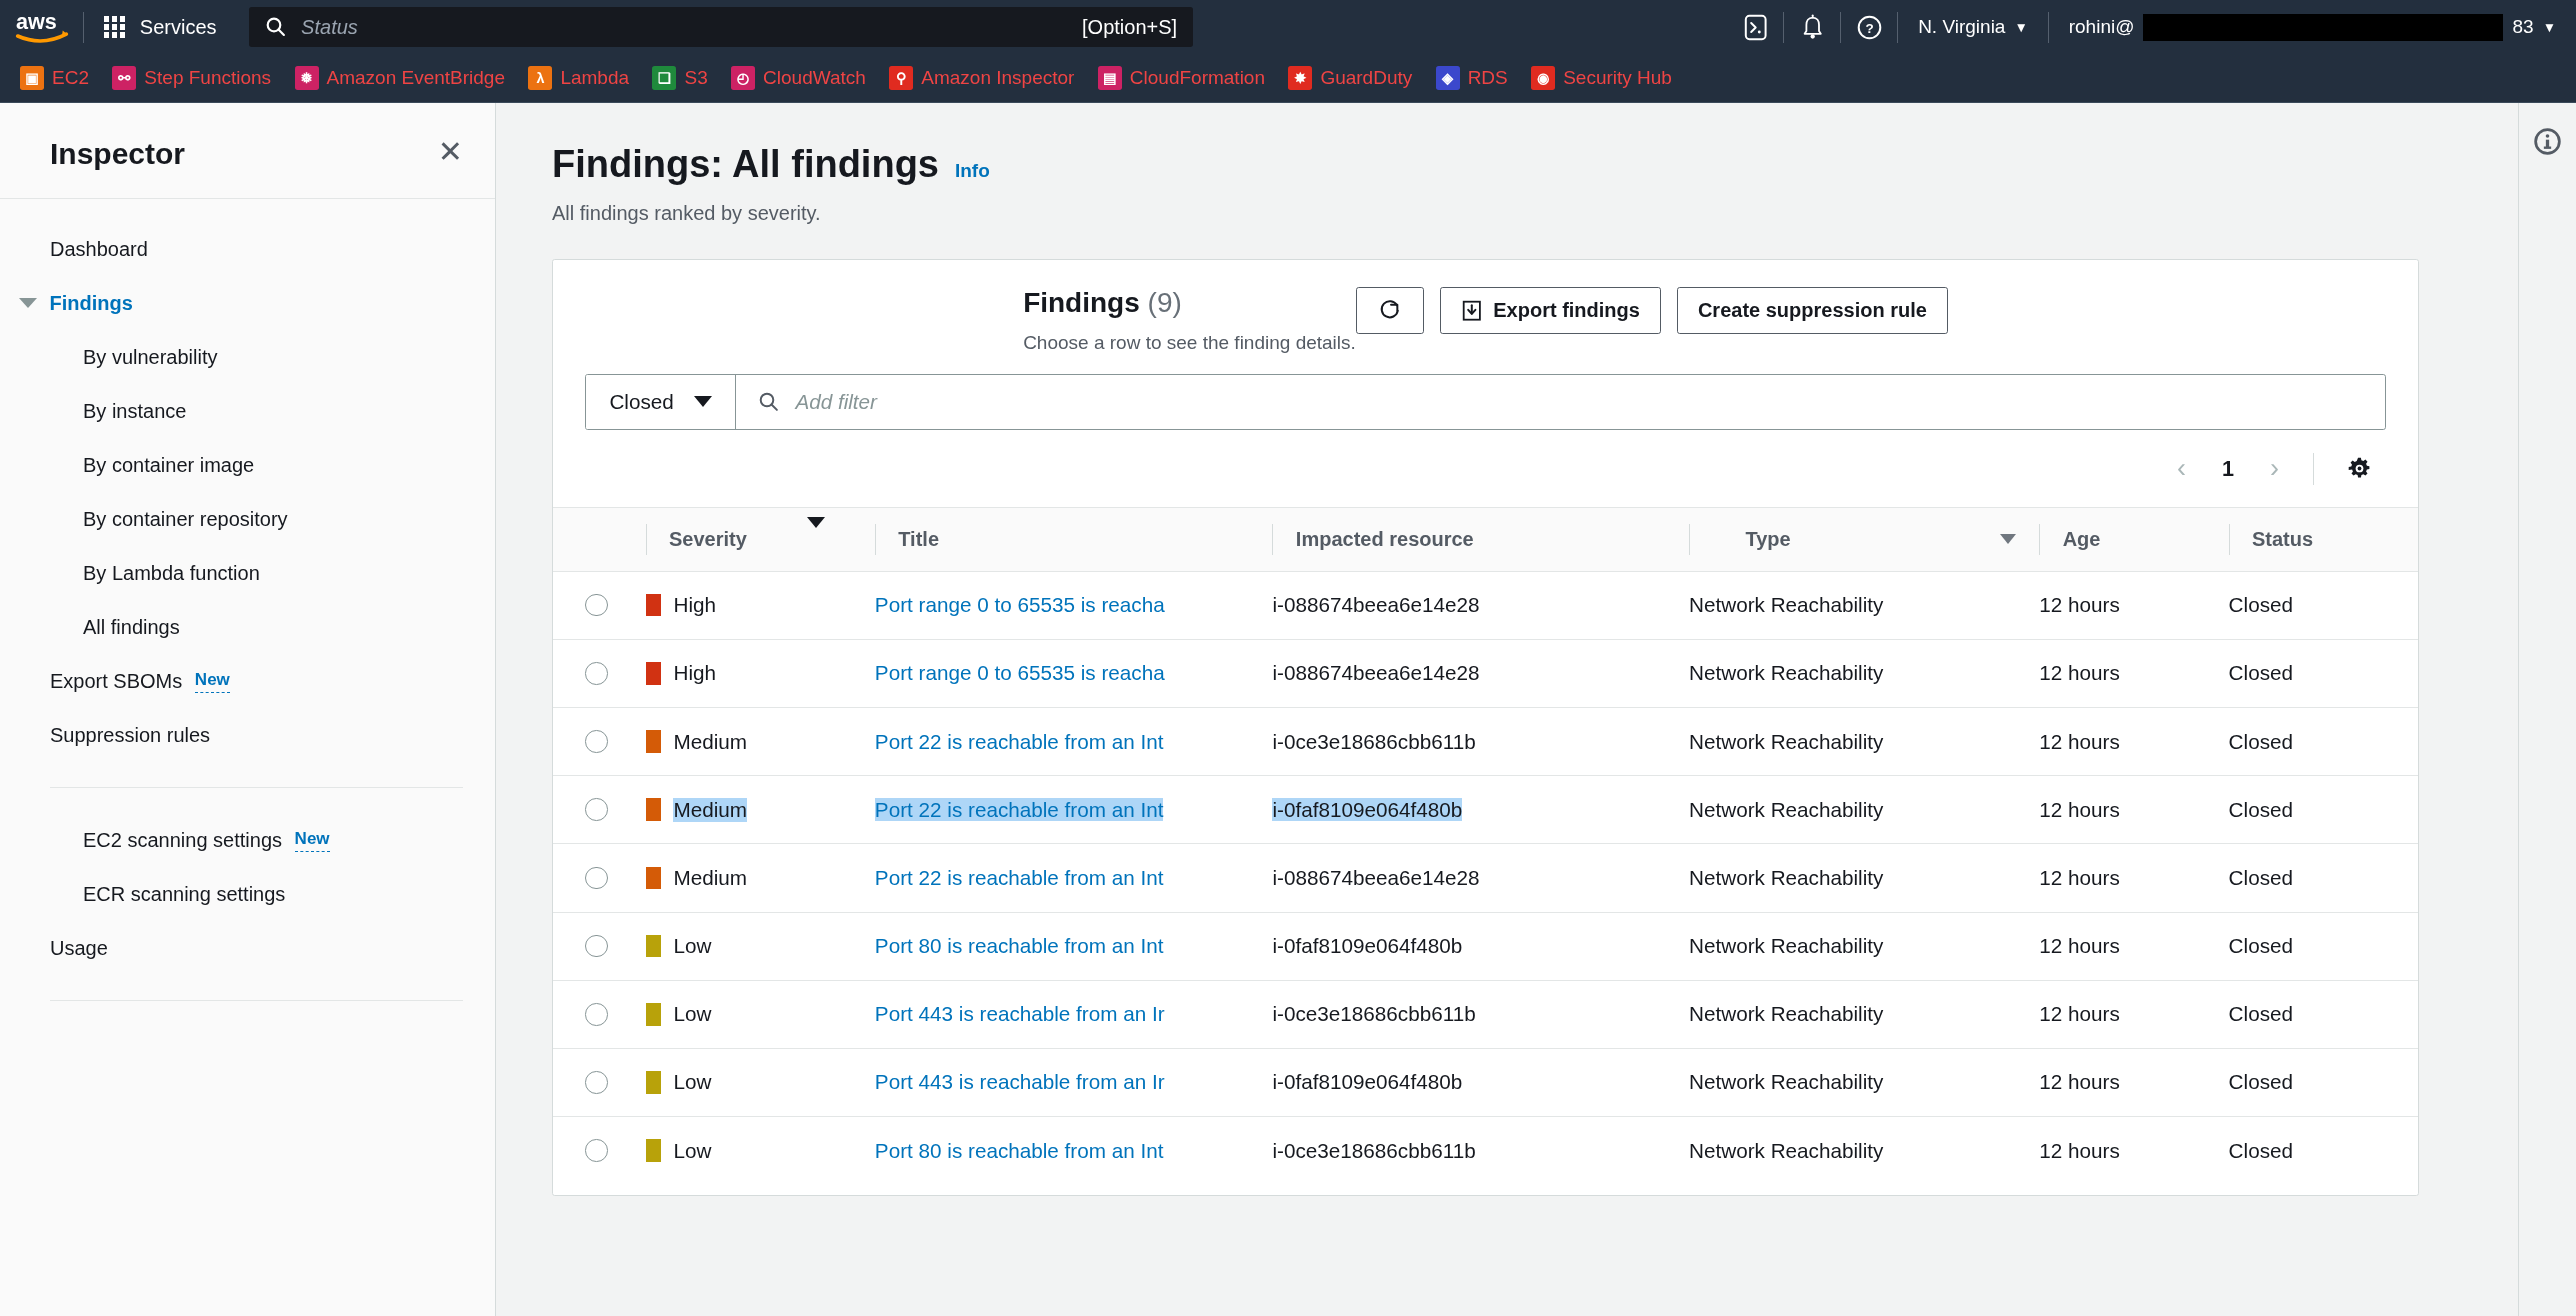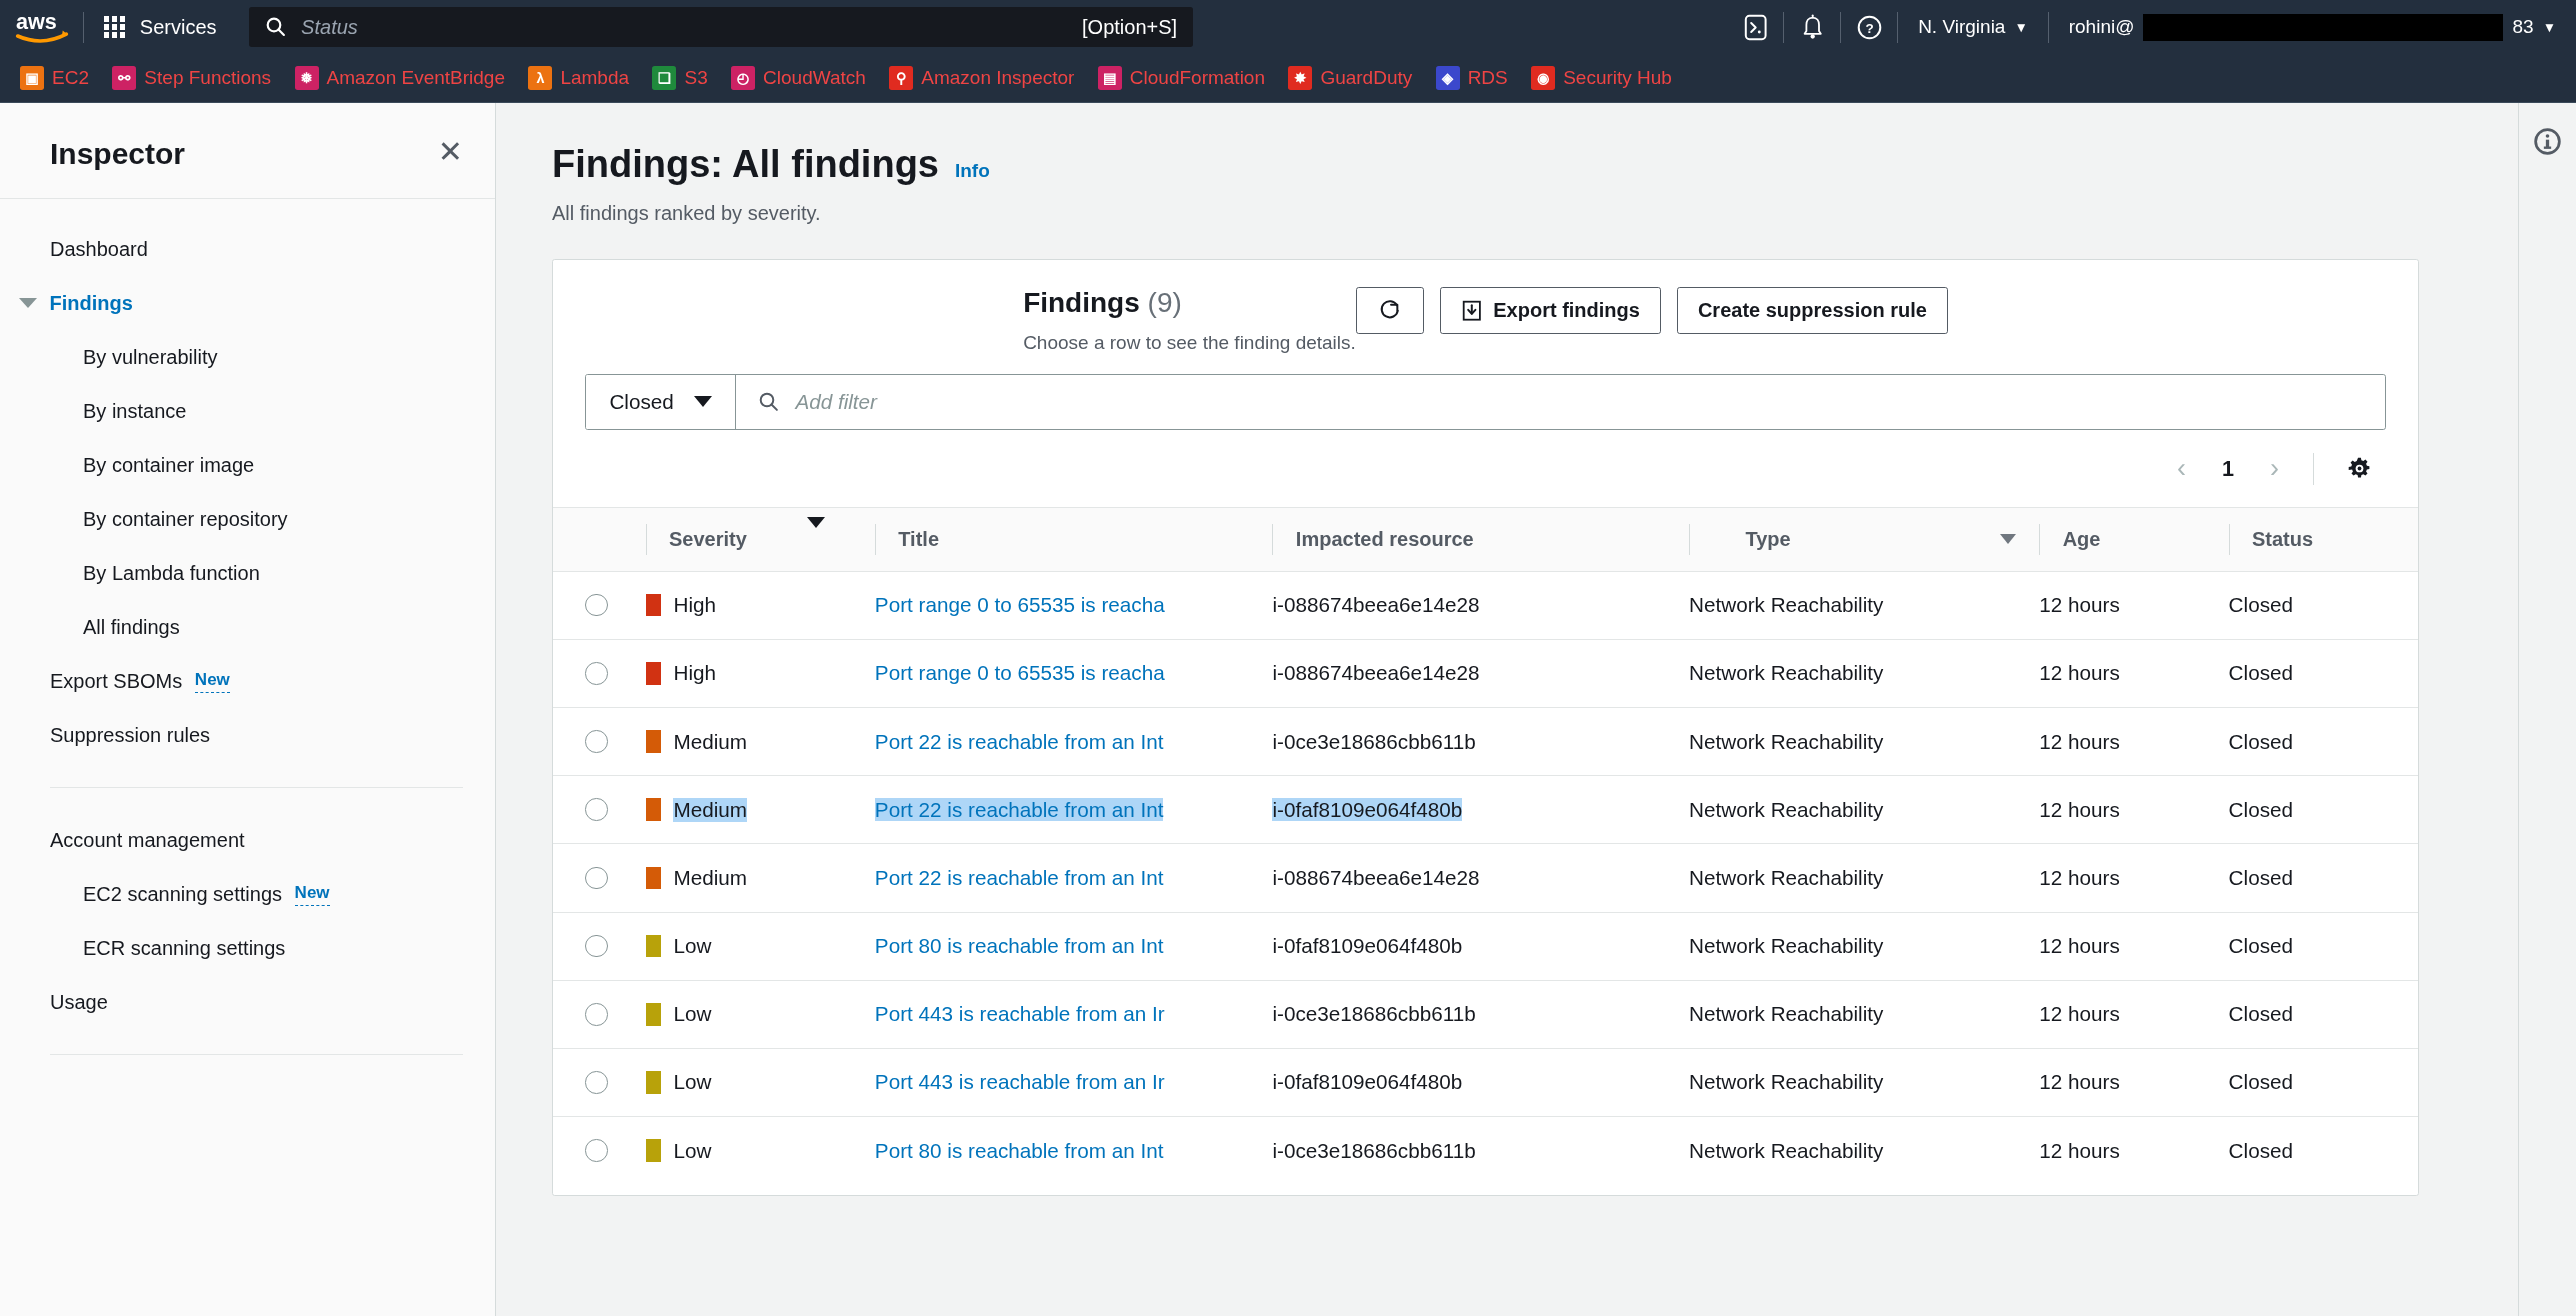--- a/index.html
+++ b/index.html
@@ -367,23 +367,20 @@
         <span class="badge-new">New</span>
       </div>
       <div class="sb-row">
         <span class="sb-lbl">Suppression rules</span>
       </div>
     </div>
 
     <div class="sb-divider"></div>
 
     <div>
-      <div class="sb-row">
-        <span class="sb-lbl">Account management</span>
-      </div>
       <div class="sb-row indent">
         <span class="sb-lbl">EC2 scanning settings</span>
         <span class="badge-new">New</span>
       </div>
       <div class="sb-row indent">
         <span class="sb-lbl">ECR scanning settings</span>
       </div>
       <div class="sb-row">
         <span class="sb-lbl">Usage</span>
       </div>

